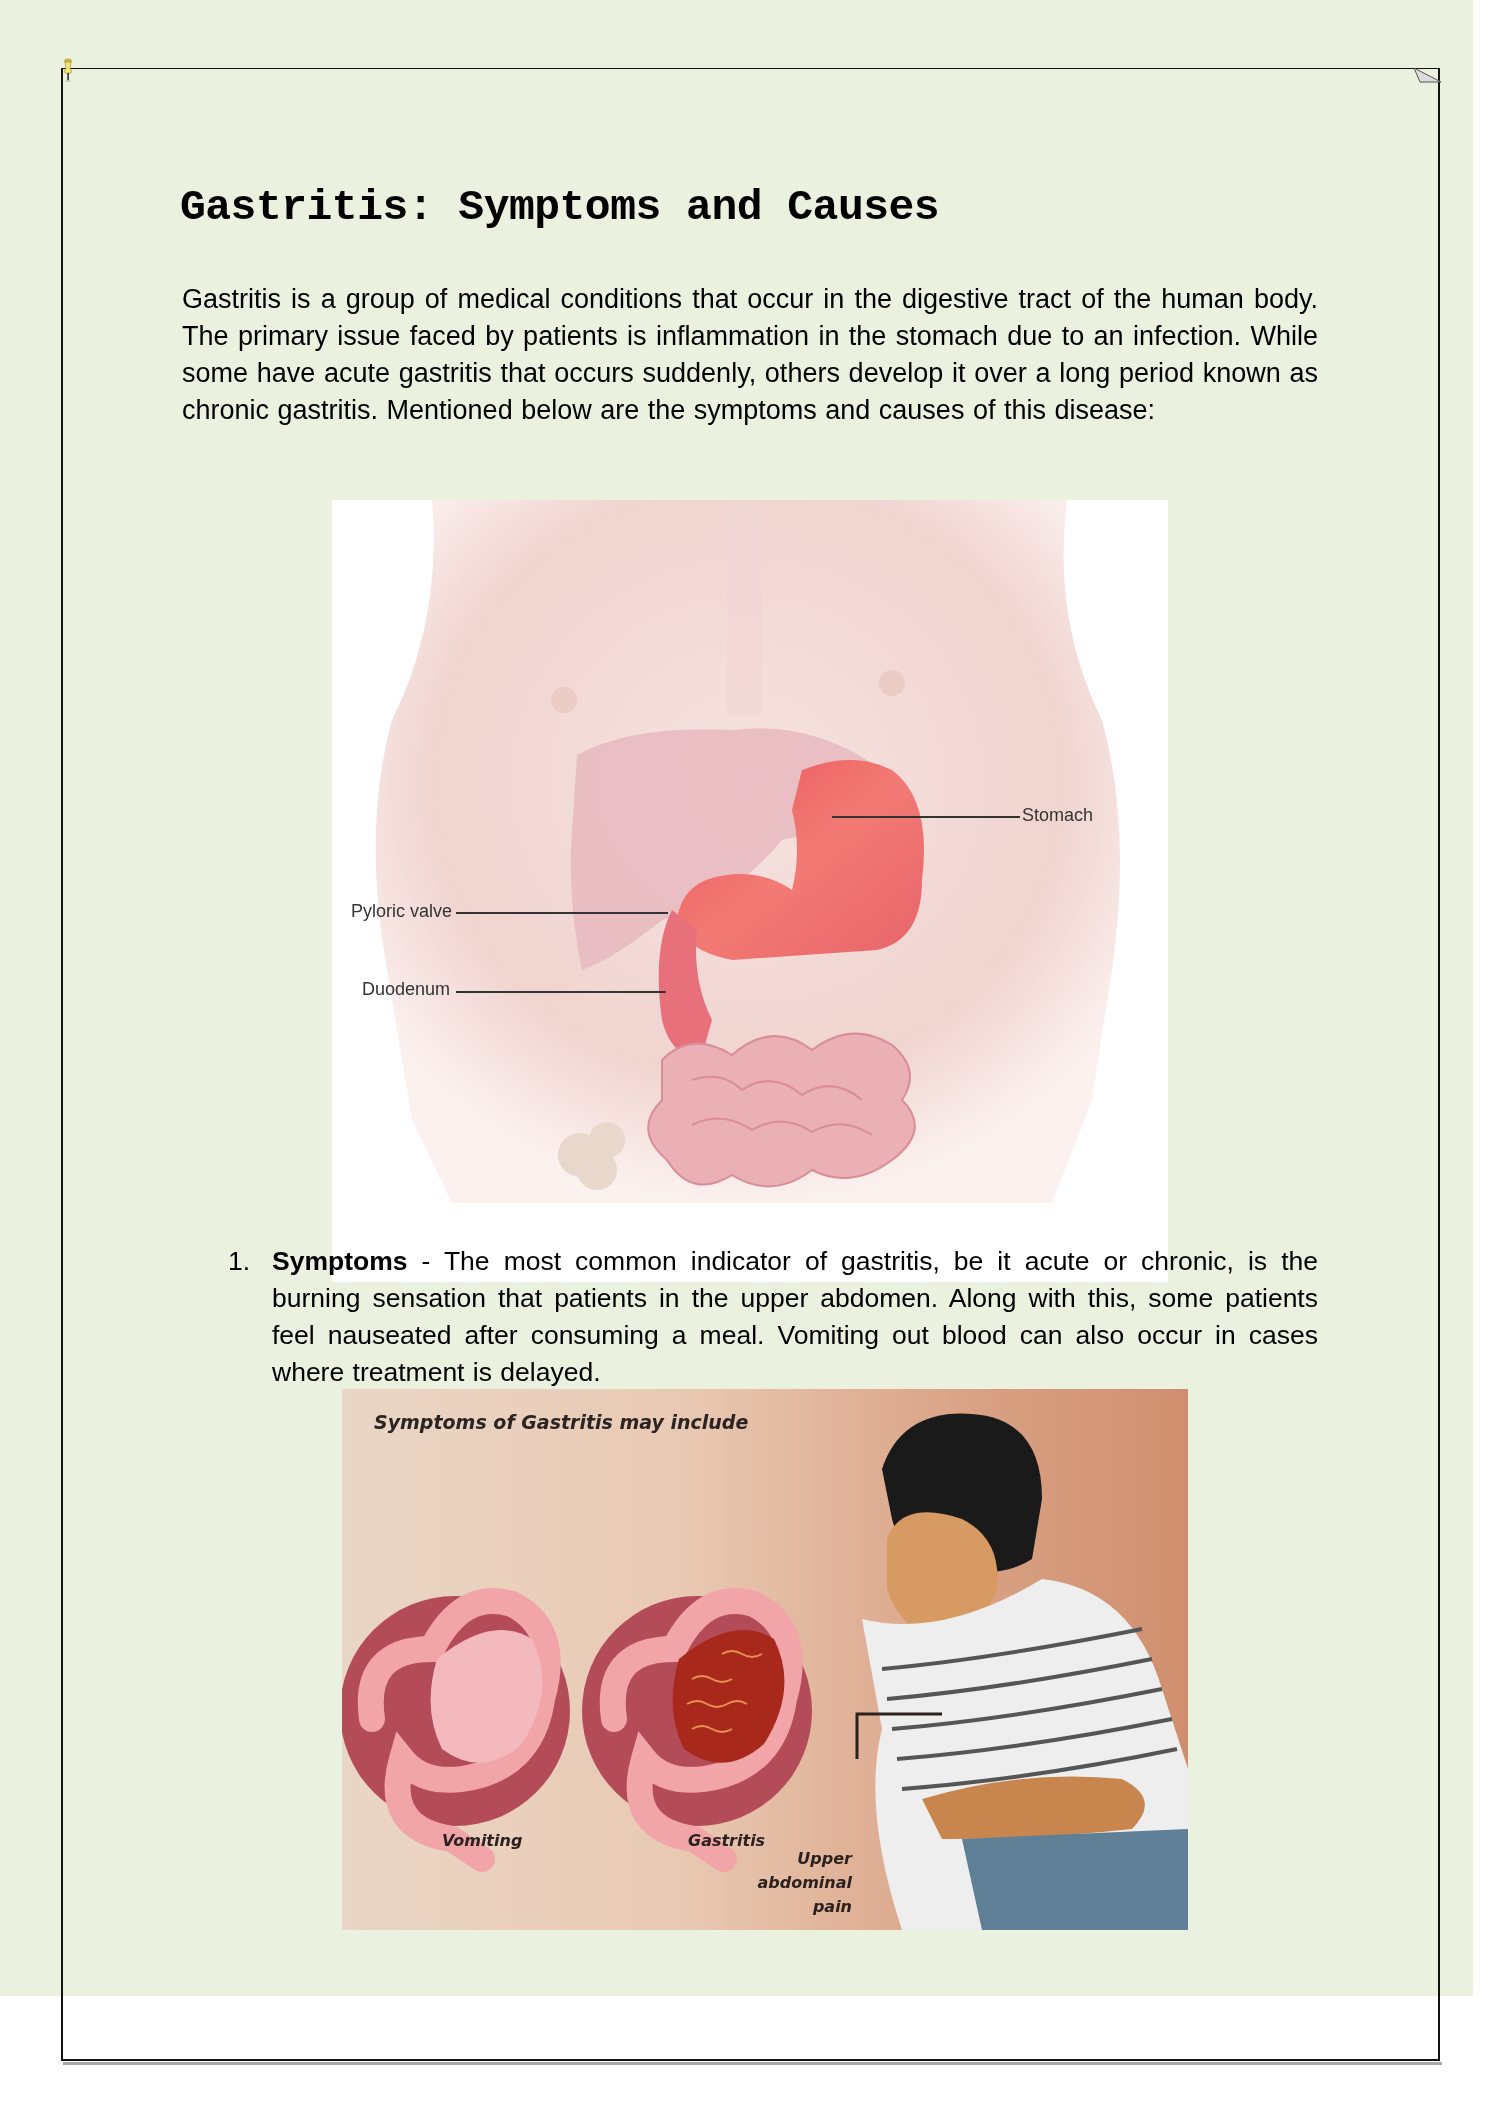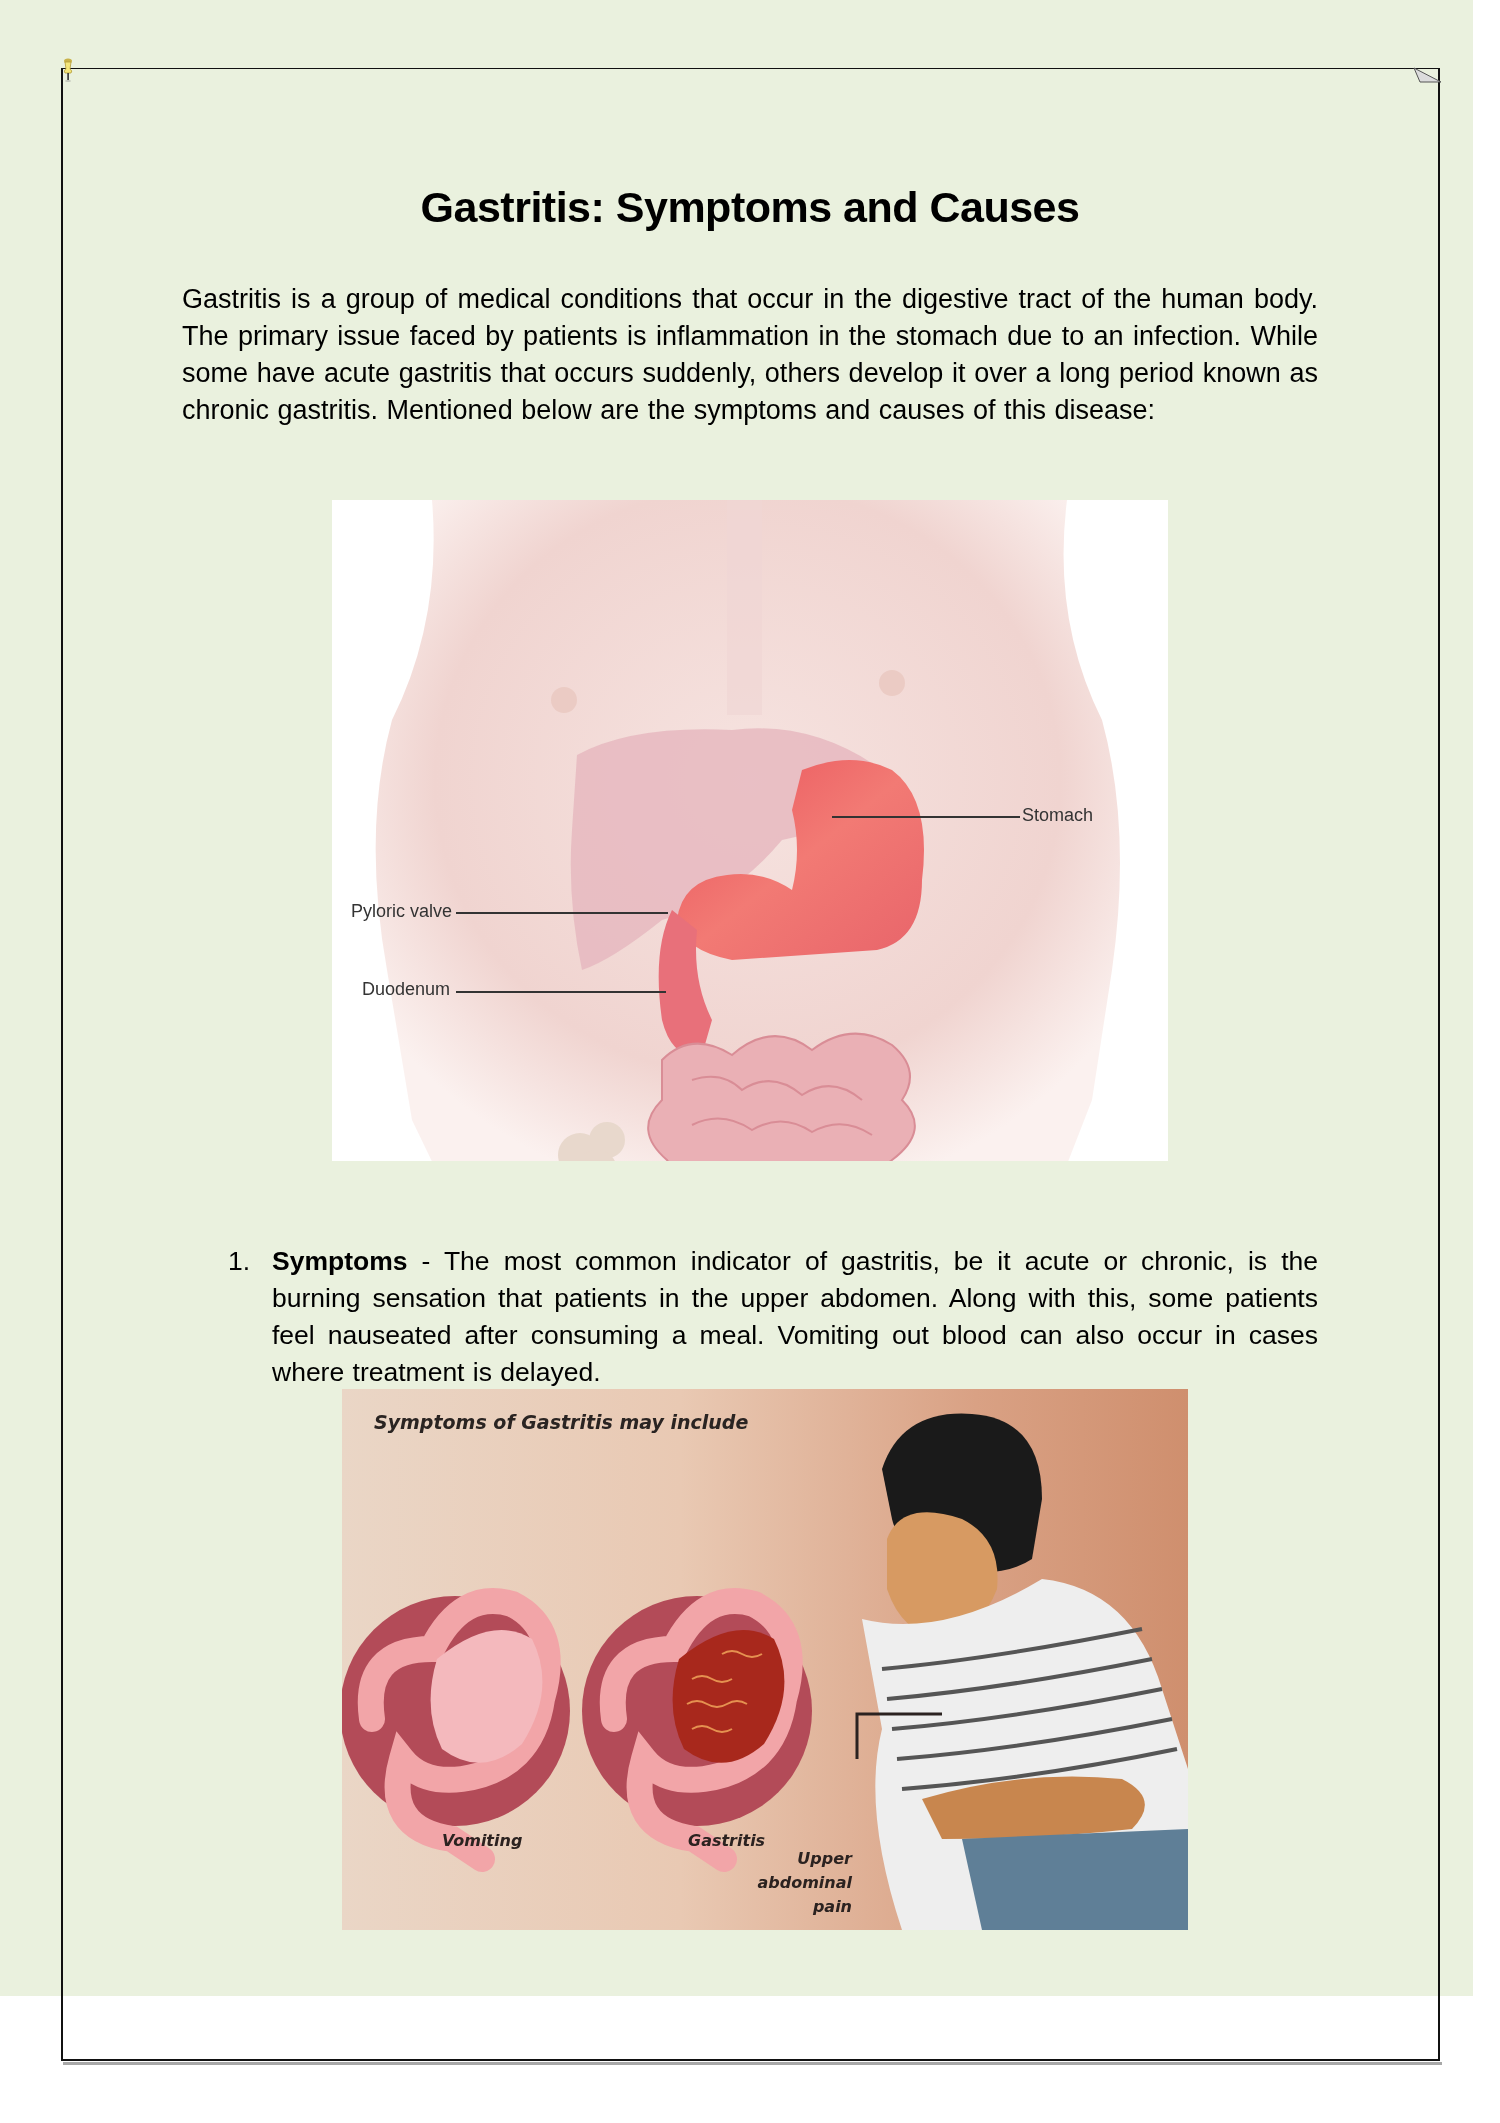--- a/index.html
+++ b/index.html
@@ -19,34 +19,34 @@
   }
   .border-shadow {
     position:absolute; left:63px; top:2062px; width:1379px; height:3px; background:#a8a8a8;
   }
   .page-curl {
     position:absolute; left:1413px; top:66px; width:30px; height:18px;
   }
   .pushpin { position:absolute; left:60px; top:58px; width:16px; height:24px; }
 
   .title {
-    position:absolute; left:180px; top:183px; width:1140px; text-align:center;
-    font-family:Liberation Sans, sans-serif; font-weight:bold; font-size:43px; color:#000;
+    position:absolute; left:180px; top:183px; width:1140px; text-align:left;
+    font-family:Liberation Mono, monospace; font-weight:bold; font-size:43px; color:#000;
     letter-spacing:-0.5px;
   }
   .intro {
     position:absolute; left:182px; top:281px; width:1136px;
     font-family:"Liberation Sans", sans-serif; font-size:27px; line-height:37px; color:#000;
     text-align:justify; word-spacing:1px;
   }
 
   .figure {
     position:absolute; overflow:hidden;
   }
-  .fig1 { left:332px; top:500px; width:836px; height:661px; background:#ffffff; }
+  .fig1 { left:332px; top:500px; width:836px; height:782px; background:#ffffff; }
   .fig2 { left:342px; top:1389px; width:846px; height:541px;
           background:linear-gradient(90deg,#ead6c6 0%,#e9c9b3 40%,#d9a184 75%,#cf8f6e 100%);font-style:italic; }
 
   .anat-label {
     position:absolute; font-family:"Liberation Sans", sans-serif; font-size:18px; color:#333;
   }
   .leader { position:absolute; height:1.5px; background:#333; }
 
   .list {
     position:absolute; left:218px; top:1243px; width:1100px;

